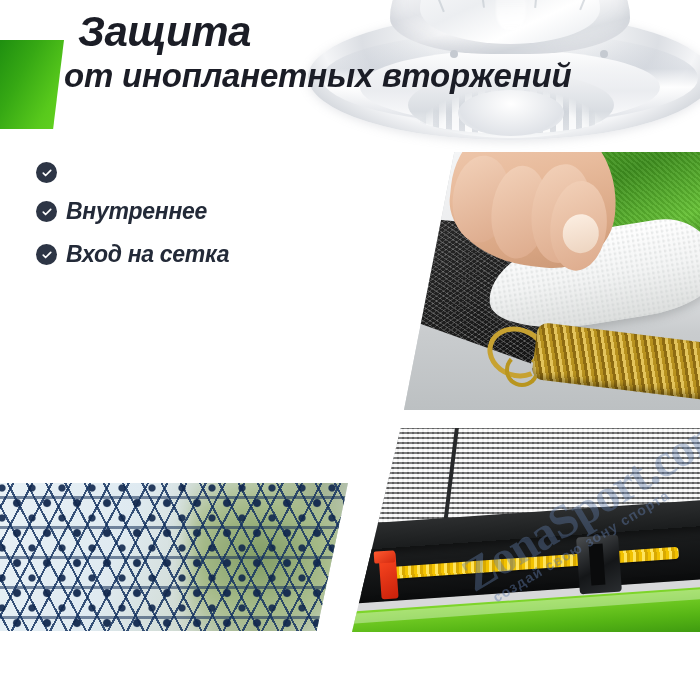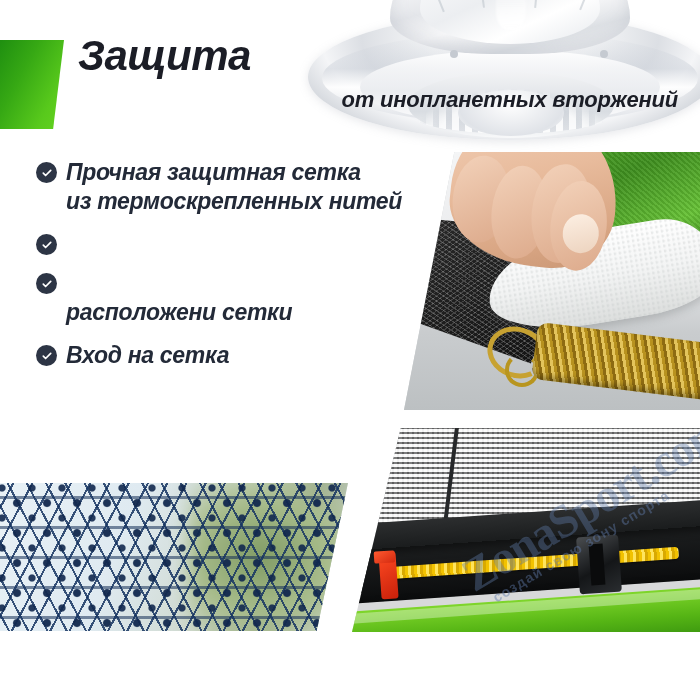--- a/index.html
+++ b/index.html
@@ -32,24 +32,24 @@
   .ufo-beam{position:absolute;left:196px;top:62px;width:30px;height:46px;border-radius:40%;
     background:linear-gradient(180deg,rgba(255,255,255,0),#ffffff);filter:blur(1px);}
   .ufo-seam{position:absolute;background:rgba(188,194,203,.55);}
 
   
   .badge-green{position:absolute;left:0;top:40px;width:64px;height:89px;
     background:linear-gradient(118deg,#1f8f10 0%,#36a814 35%,#58c91c 75%,#64d320 100%);
     clip-path:polygon(0 0,100% 0,83% 100%,0 100%);}
 
   
-  .headline{position:absolute;left:78px;top:34px;width:600px;}
+  .headline{position:absolute;left:78px;top:10px;width:600px;}
   .hl1{font-size:42px;font-weight:bold;font-style:italic;color:#1b1d26;letter-spacing:-.5px;line-height:44px;
         text-shadow:0 1px 0 rgba(255,255,255,.7);}
-  .hl2{font-size:22px;font-weight:600;font-style:italic;color:#1b1d26;line-height:40px;letter-spacing:-.2px;margin-top:2px;margin-left:-14px;text-align:right;}
+  .hl2{font-size:33px;font-weight:600;font-style:italic;color:#1b1d26;line-height:40px;letter-spacing:-.2px;margin-top:2px;margin-left:-14px;}
 
   
   .bullets{position:absolute;left:36px;top:158px;width:400px;}
   .bullet{position:relative;display:flex;align-items:flex-start;margin-bottom:14px;}
   .chk{flex:0 0 auto;width:21px;height:21px;border-radius:50%;background:#2d3545;margin-top:4px;margin-right:9px;
        display:flex;align-items:center;justify-content:center;}
   .chk svg{display:block;}
   .btxt{font-style:italic;font-weight:600;font-size:23px;line-height:29px;color:#232a38;letter-spacing:-.3px;}
   .btxt .unit{color:#b9bfc8;font-size:18px;font-weight:600;}
 
@@ -173,49 +173,37 @@
 
   <div class="badge-green"></div>
 
   <div class="headline">
     <div class="hl1">Защита</div>
     <div class="hl2">от инопланетных вторжений</div>
   </div>
 
   <div class="bullets">
 
+
     <div class="bullet">
       <span class="chk">
         <svg width="12" height="12" viewBox="0 0 12 12">
             <path d="M2.3 6.2 L4.6 8.5 L9.7 3.4" stroke="#ffffff" stroke-width="1.7" fill="none" stroke-linecap="round" stroke-linejoin="round"></path>
           </svg>
       </span>
-      <span class="btxt">
-        <span>Прочная защитная сетка</span><br>
-        <span>из термоскрепленных нитей</span>
-      </span>
     </div>
 
     <div class="bullet">
       <span class="chk">
         <svg width="12" height="12" viewBox="0 0 12 12">
             <path d="M2.3 6.2 L4.6 8.5 L9.7 3.4" stroke="#ffffff" stroke-width="1.7" fill="none" stroke-linecap="round" stroke-linejoin="round"></path>
           </svg>
       </span>
-    </div>
-
-    <div class="bullet">
-      <span class="chk">
-        <svg width="12" height="12" viewBox="0 0 12 12">
-            <path d="M2.3 6.2 L4.6 8.5 L9.7 3.4" stroke="#ffffff" stroke-width="1.7" fill="none" stroke-linecap="round" stroke-linejoin="round"></path>
-          </svg>
-      </span>
       <span class="btxt">
-        <br>
-        <span>расположени сетки</span>
+        <span>Внутреннее</span><br>
       </span>
     </div>
 
     <div class="bullet">
       <span class="chk">
         <svg width="12" height="12" viewBox="0 0 12 12">
             <path d="M2.3 6.2 L4.6 8.5 L9.7 3.4" stroke="#ffffff" stroke-width="1.7" fill="none" stroke-linecap="round" stroke-linejoin="round"></path>
           </svg>
       </span>
       <span class="btxt">

